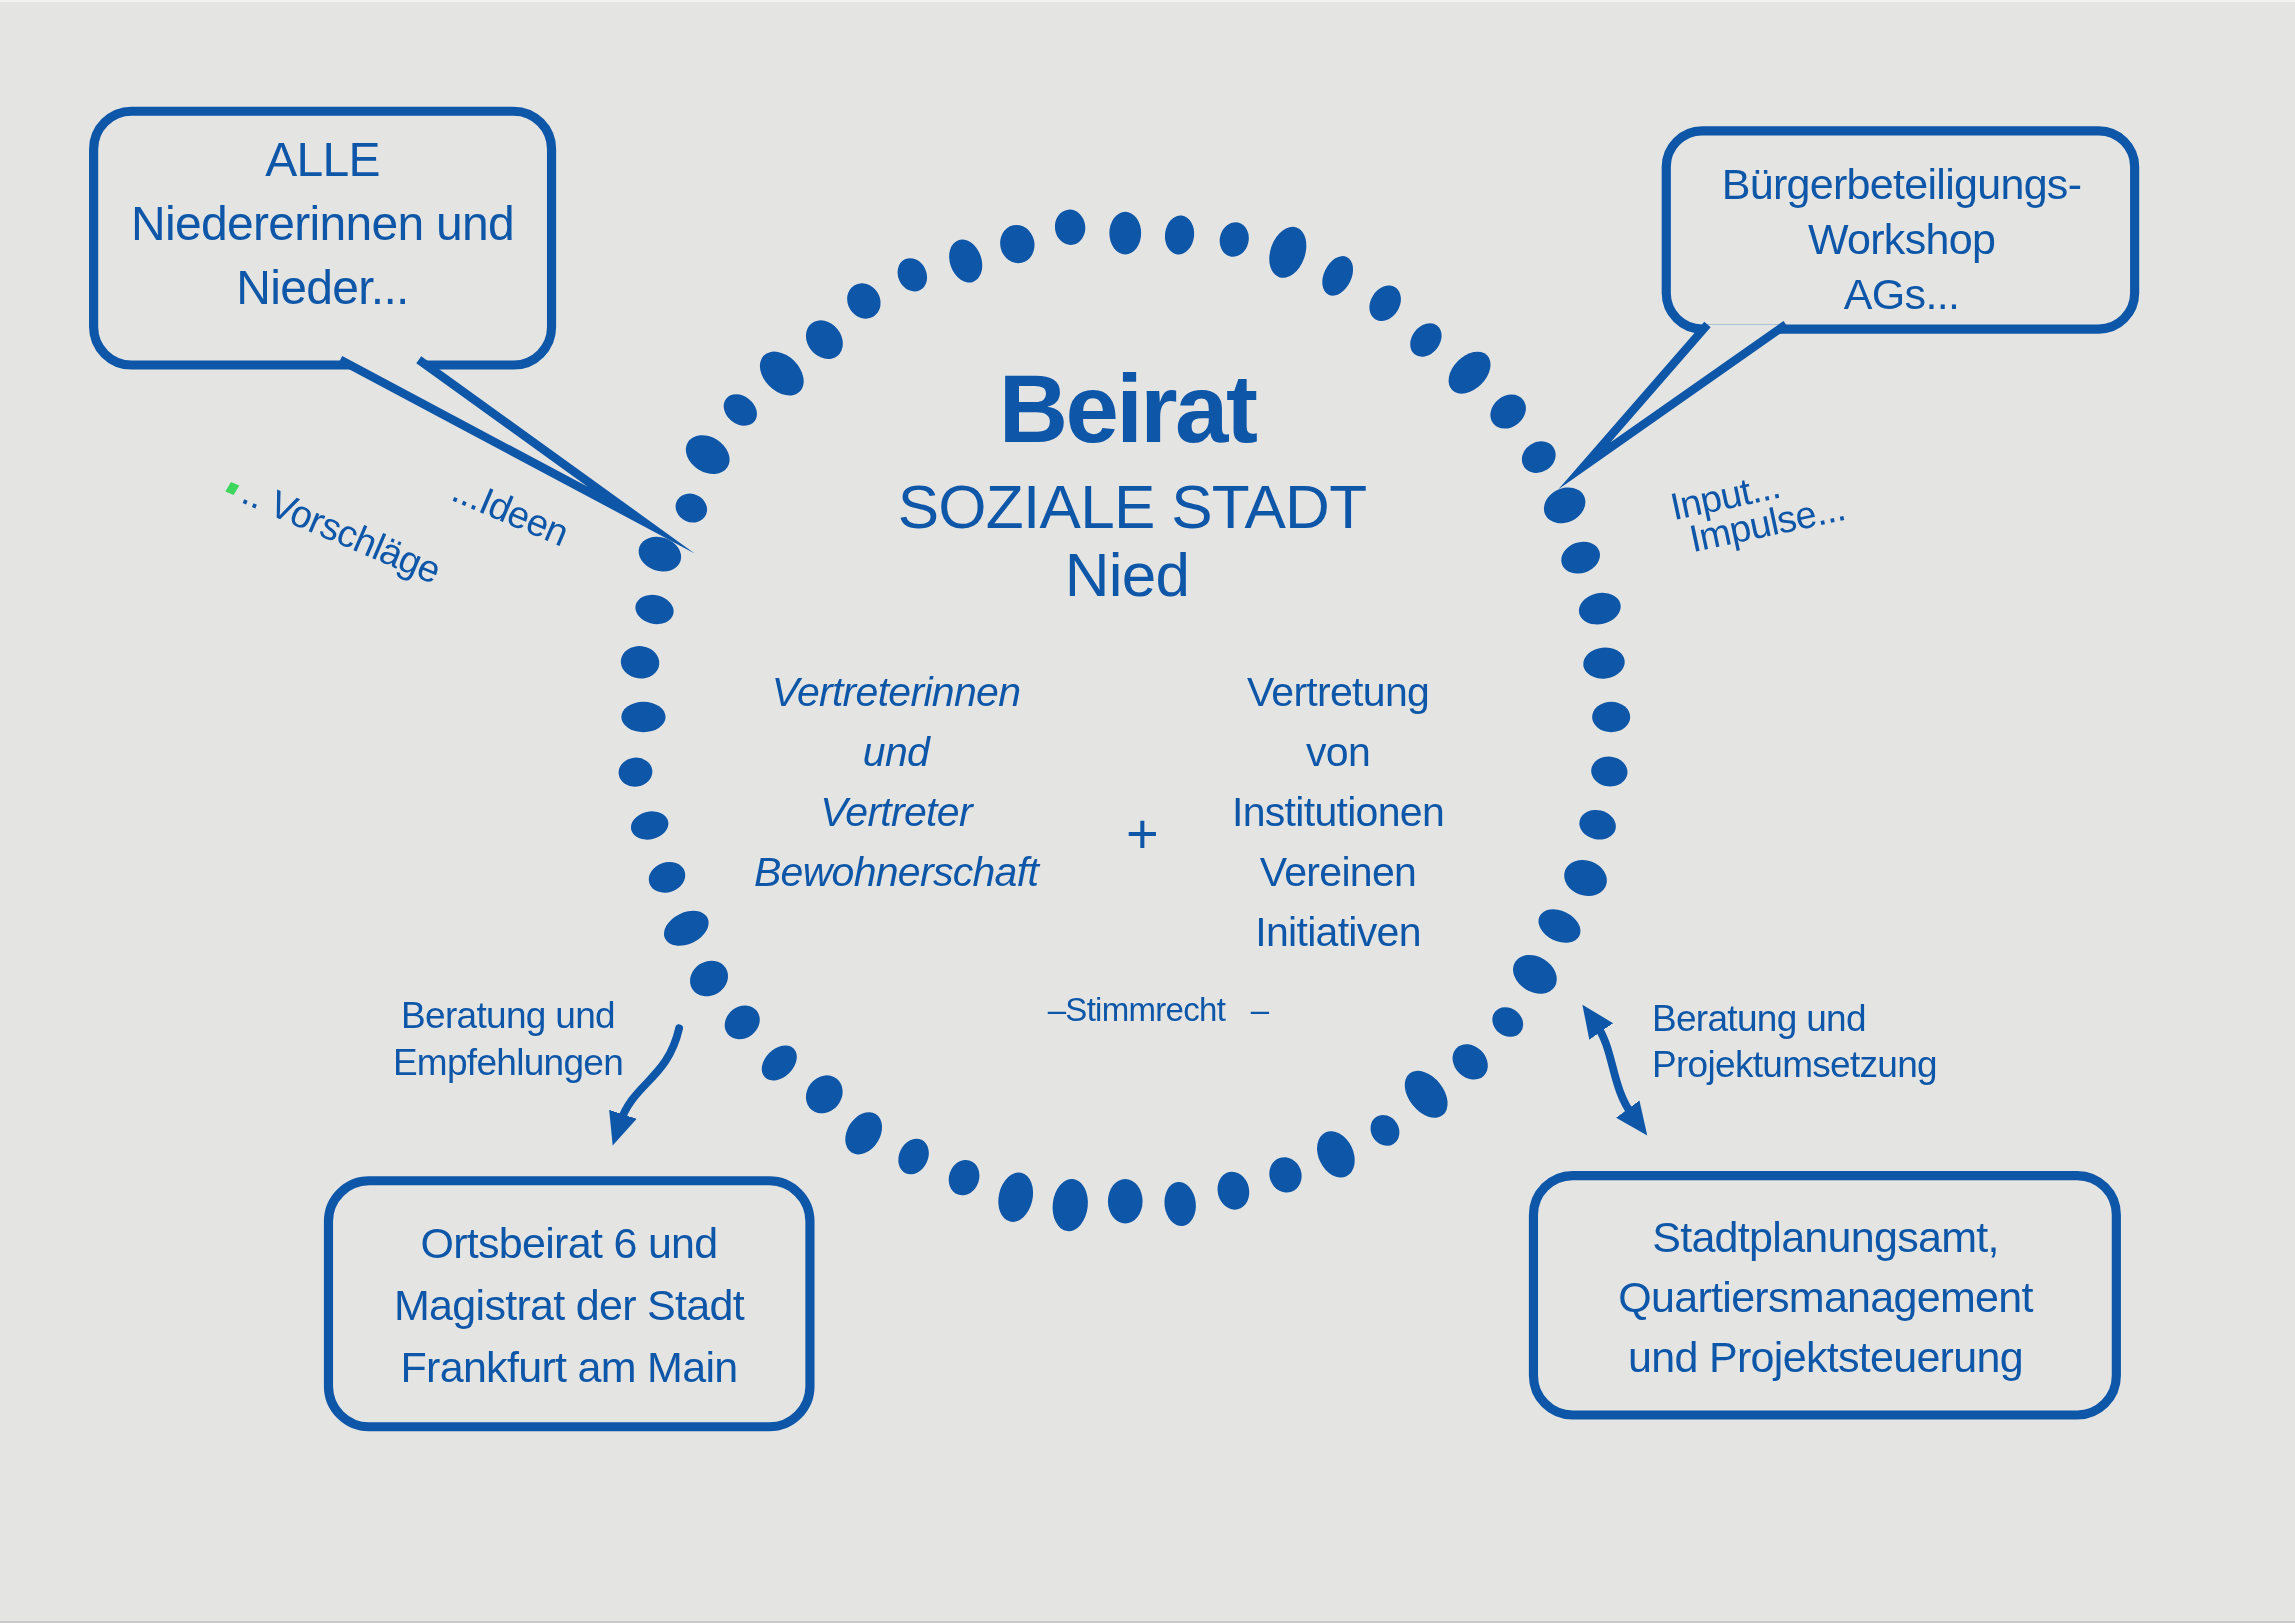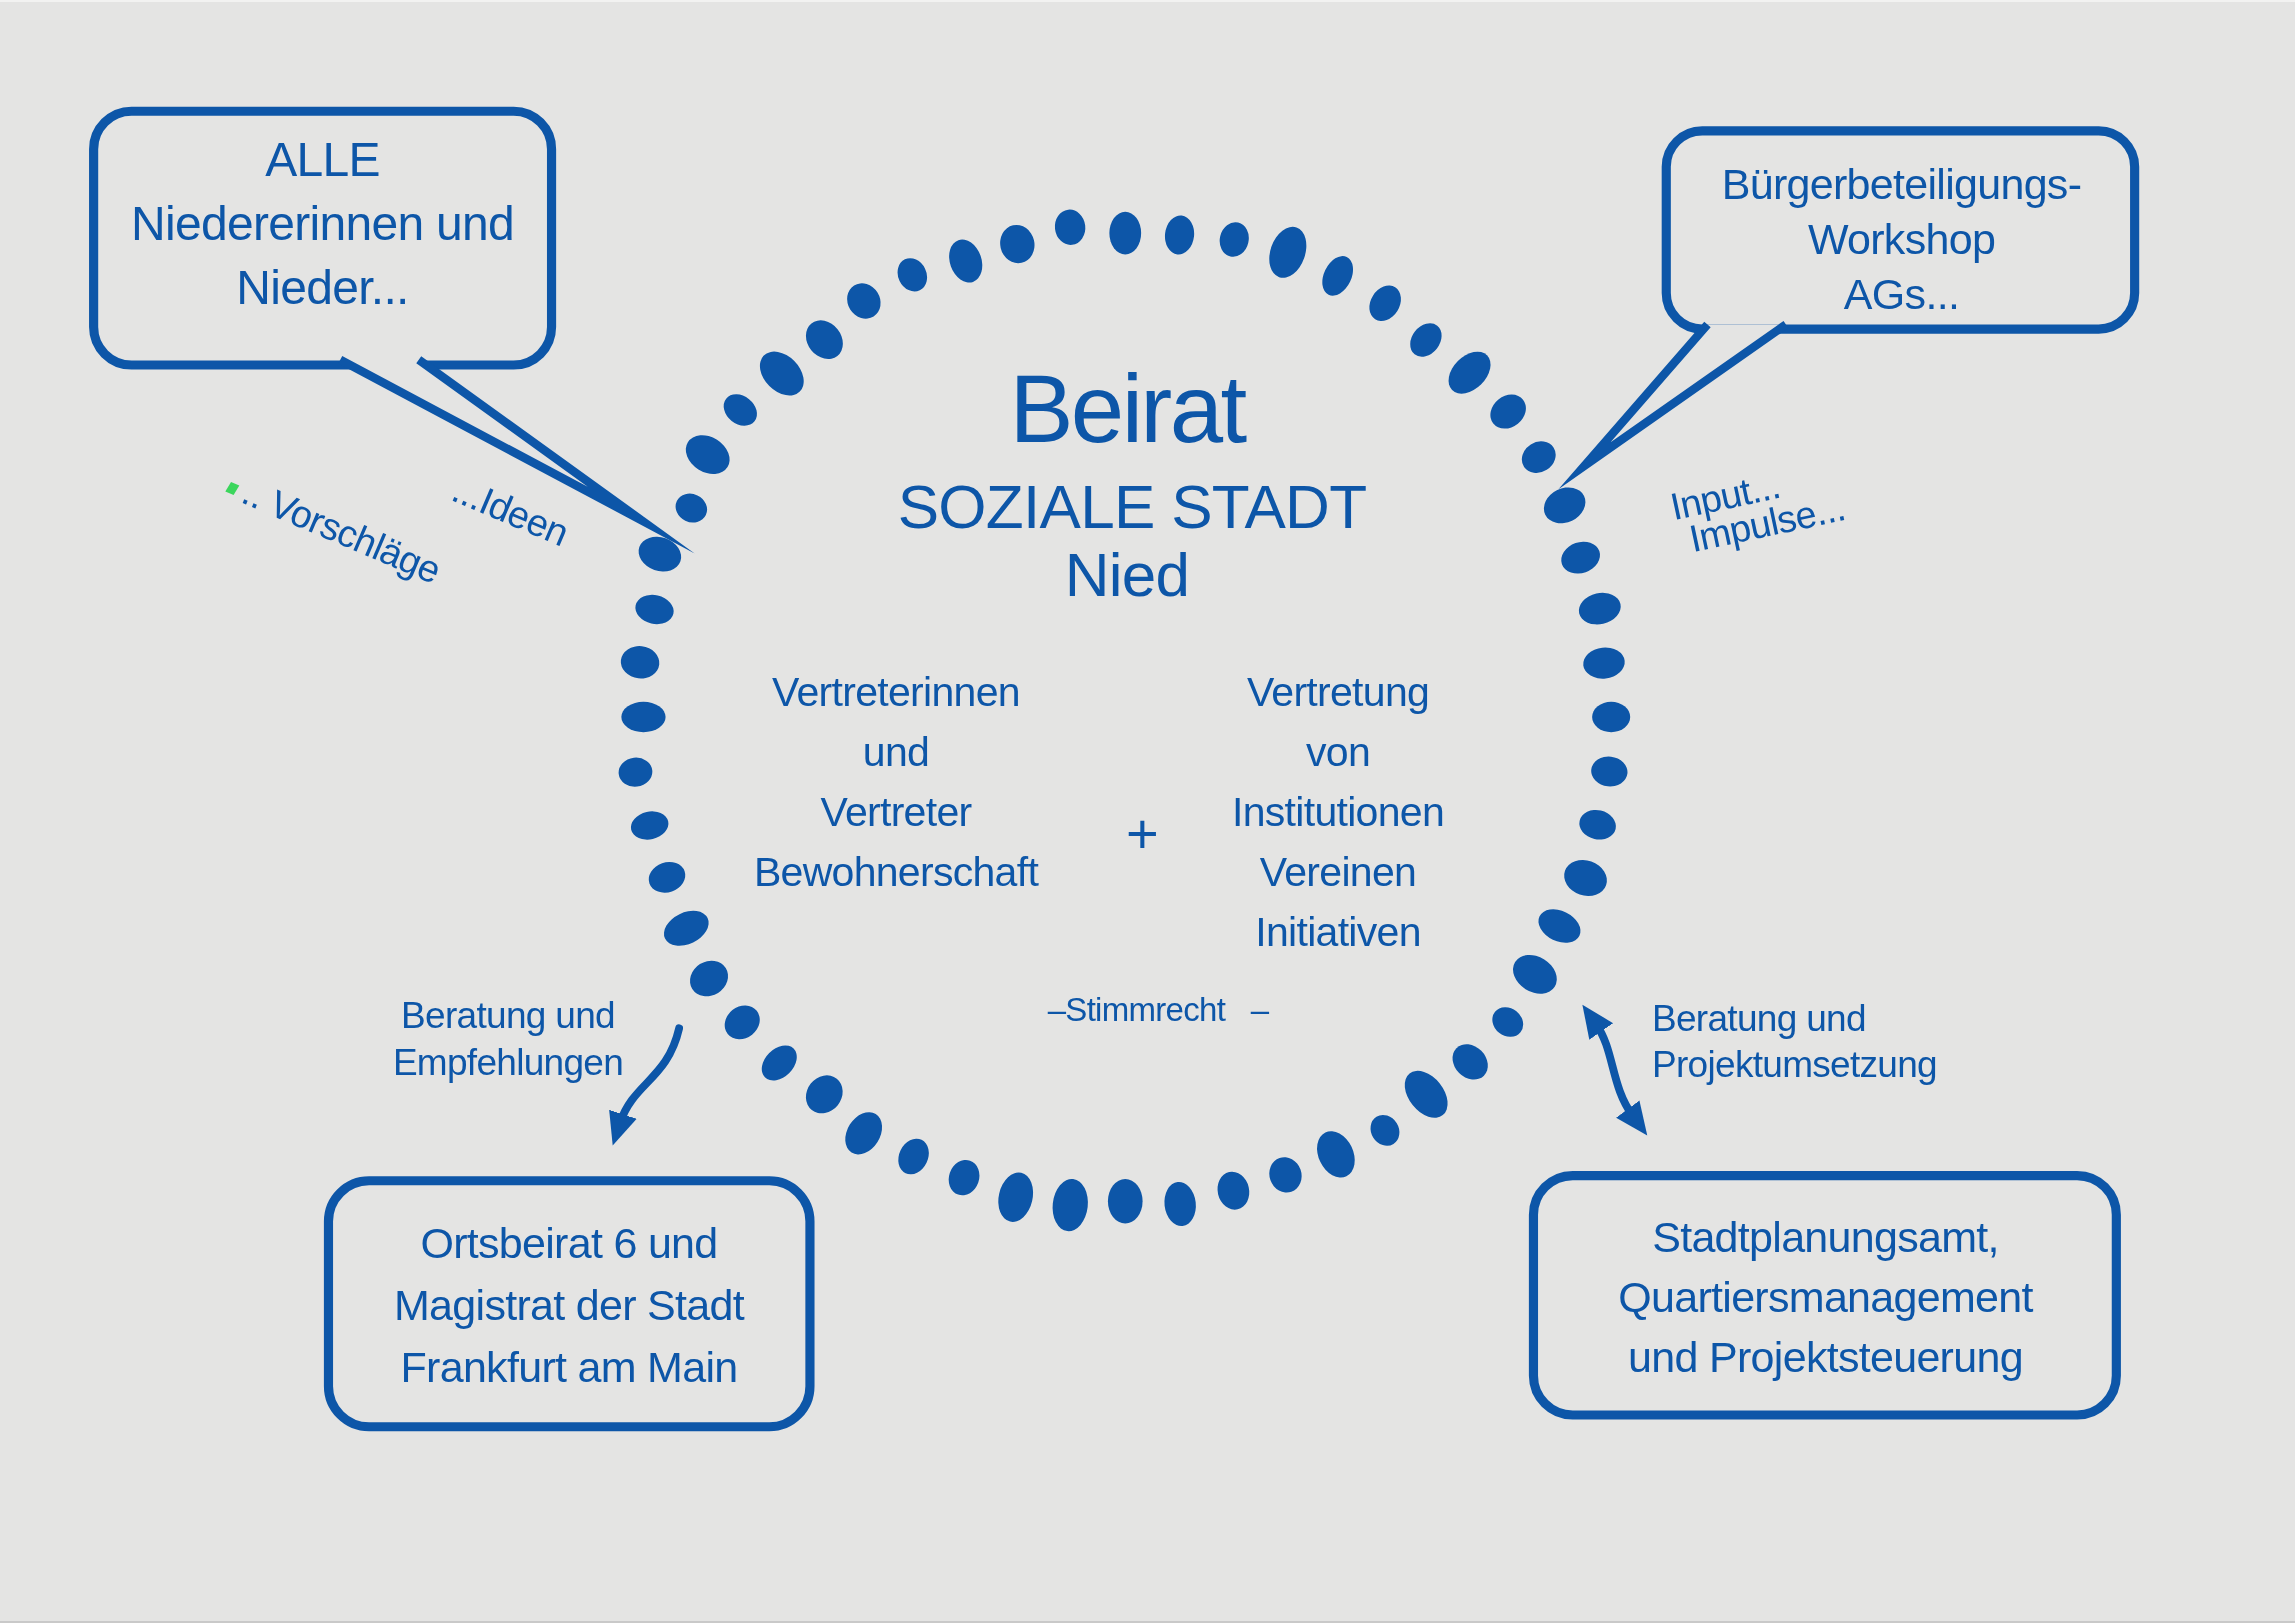--- a/index.html
+++ b/index.html
@@ -41,25 +41,25 @@
 
   .ideen{left:462px;top:470px;font-size:38px;transform:rotate(23deg);}
   .vorschlaege{left:237px;top:466px;font-size:38px;transform:rotate(23deg);}
   .speck{
     display:inline-block;width:8.5px;height:11px;background:var(--green);
     margin-right:7.9px;transform:translateY(-3.9px) skewX(-8deg);
   }
   .input-lbl{left:1667px;top:489px;font-size:38px;transform:rotate(-12deg);}
   .impulse-lbl{left:1686px;top:521px;font-size:38px;transform:rotate(-12deg);}
 
-  .beirat{left:1127px;top:361px;font-size:96px;font-weight:400;letter-spacing:-2.6px;}
+  .beirat{left:1127px;top:361px;font-size:96px;font-weight:700;letter-spacing:-2.6px;}
   .soziale{left:1132px;top:476px;font-size:62px;}
   .nied{left:1127px;top:544px;font-size:62px;}
   .col{top:662px;font-size:41px;line-height:60px;text-align:center;}
-  .col-left{left:896px;}
+  .col-left{left:896px;font-style:italic;}
   .col-right{left:1338px;}
   .plus{left:1142px;top:806px;font-size:56px;}
   .stimmrecht{left:1158px;top:993px;font-size:33px;word-spacing:17px;}
 
   .advice-left{left:508px;top:992px;font-size:37px;line-height:47px;text-align:center;}
   .advice-right{left:1652px;top:996px;font-size:37px;line-height:46px;}
 
   .box-text-left{left:328px;top:1212px;width:482px;font-size:43px;line-height:62px;text-align:center;}
   .box-text-right{left:1534px;top:1207px;width:583px;font-size:43px;line-height:60px;text-align:center;}
 

